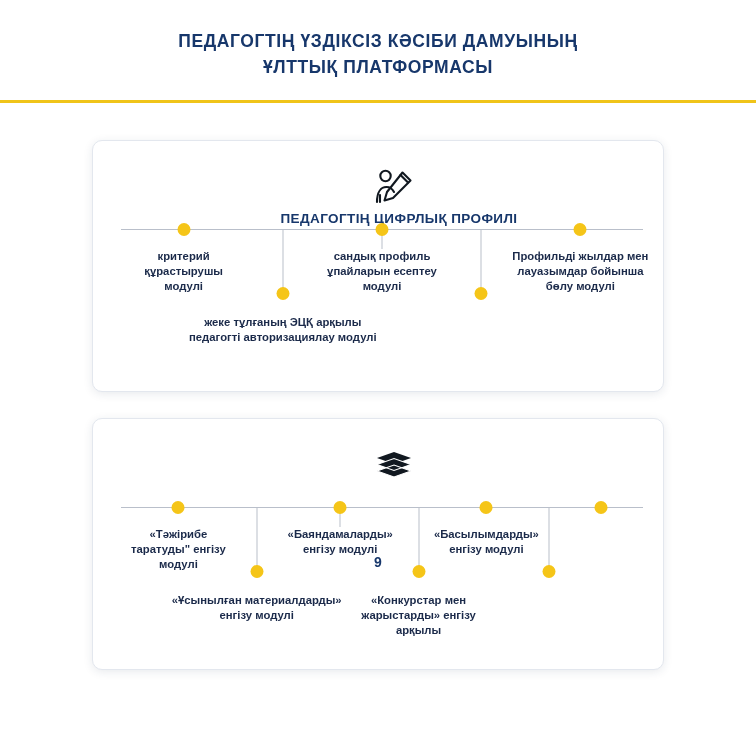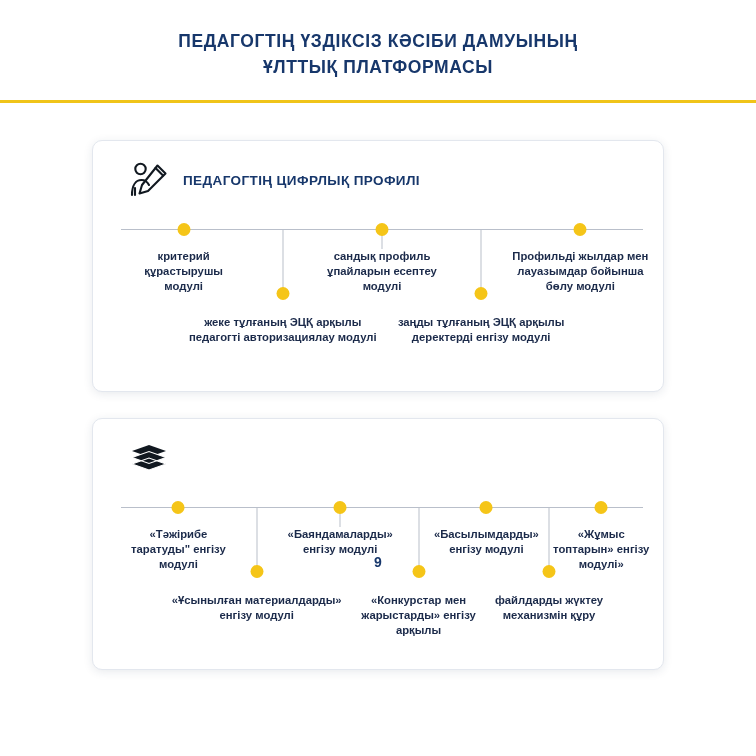--- a/index.html
+++ b/index.html
@@ -61,20 +61,21 @@
   #card-experience {
     top: 418px;
     height: 252px;
   }
   .card-head {
     display: flex;
     align-items: center;
     padding: 22px 0 0 32px;
     height: 56px;
     box-sizing: border-box;
+    flex-direction: column;
   }
   .card-icon {
     width: 48px;
     height: 44px;
     flex: 0 0 48px;
     display: flex;
     align-items: center;
     justify-content: center;
   }
   .card-title {
@@ -175,22 +176,20 @@
 педагогті авторизациялау модулі</div>
 
       <div class="stem" style="left:50%; top:7px; height:19px;"></div>
       <div class="dot" style="left:50%; top:0px;"></div>
       <div class="node-label" style="left:50%; top:26px; width:170px; white-space:pre-line;">сандық профиль
 ұпайларын есептеу
 модулі</div>
 
       <div class="stem" style="left:69%; top:7px; height:63px;"></div>
       <div class="dot" style="left:69%; top:64px;"></div>
-      <div class="node-label" style="left:69%; top:92px; width:225px; white-space:pre-line;">заңды тұлғаның  ЭЦҚ арқылы
-деректерді енгізу модулі</div>
 
       <div class="dot" style="left:88%; top:0px;"></div>
       <div class="node-label" style="left:88%; top:26px; width:190px; white-space:pre-line;">Профильді жылдар мен
 лауазымдар бойынша
 бөлу  модулі</div>
     </div>
   </div>
 
   <div class="card" id="card-experience">
     <div class="card-head">
@@ -231,25 +230,20 @@
       <div class="node-label" style="left:57%; top:92px; width:150px; white-space:pre-line;">«Конкурстар мен
 жарыстарды» енгізу
 арқылы</div>
 
       <div class="dot" style="left:70%; top:0px;"></div>
       <div class="node-label" style="left:70%; top:26px; width:145px; white-space:pre-line;">«Басылымдарды»
 енгізу модулі</div>
 
       <div class="stem" style="left:82%; top:7px; height:63px;"></div>
       <div class="dot" style="left:82%; top:64px;"></div>
-      <div class="node-label" style="left:82%; top:92px; width:160px; white-space:pre-line;">файлдарды жүктеу
-механизмін құру</div>
 
       <div class="dot" style="left:92%; top:0px;"></div>
-      <div class="node-label" style="left:92%; top:26px; width:135px; white-space:pre-line;">«Жұмыс
-топтарын» енгізу
-модулі»</div>
     </div>
   </div>
 
   <div class="page-number">9</div>
 
 </div>
 
 </body></html>

